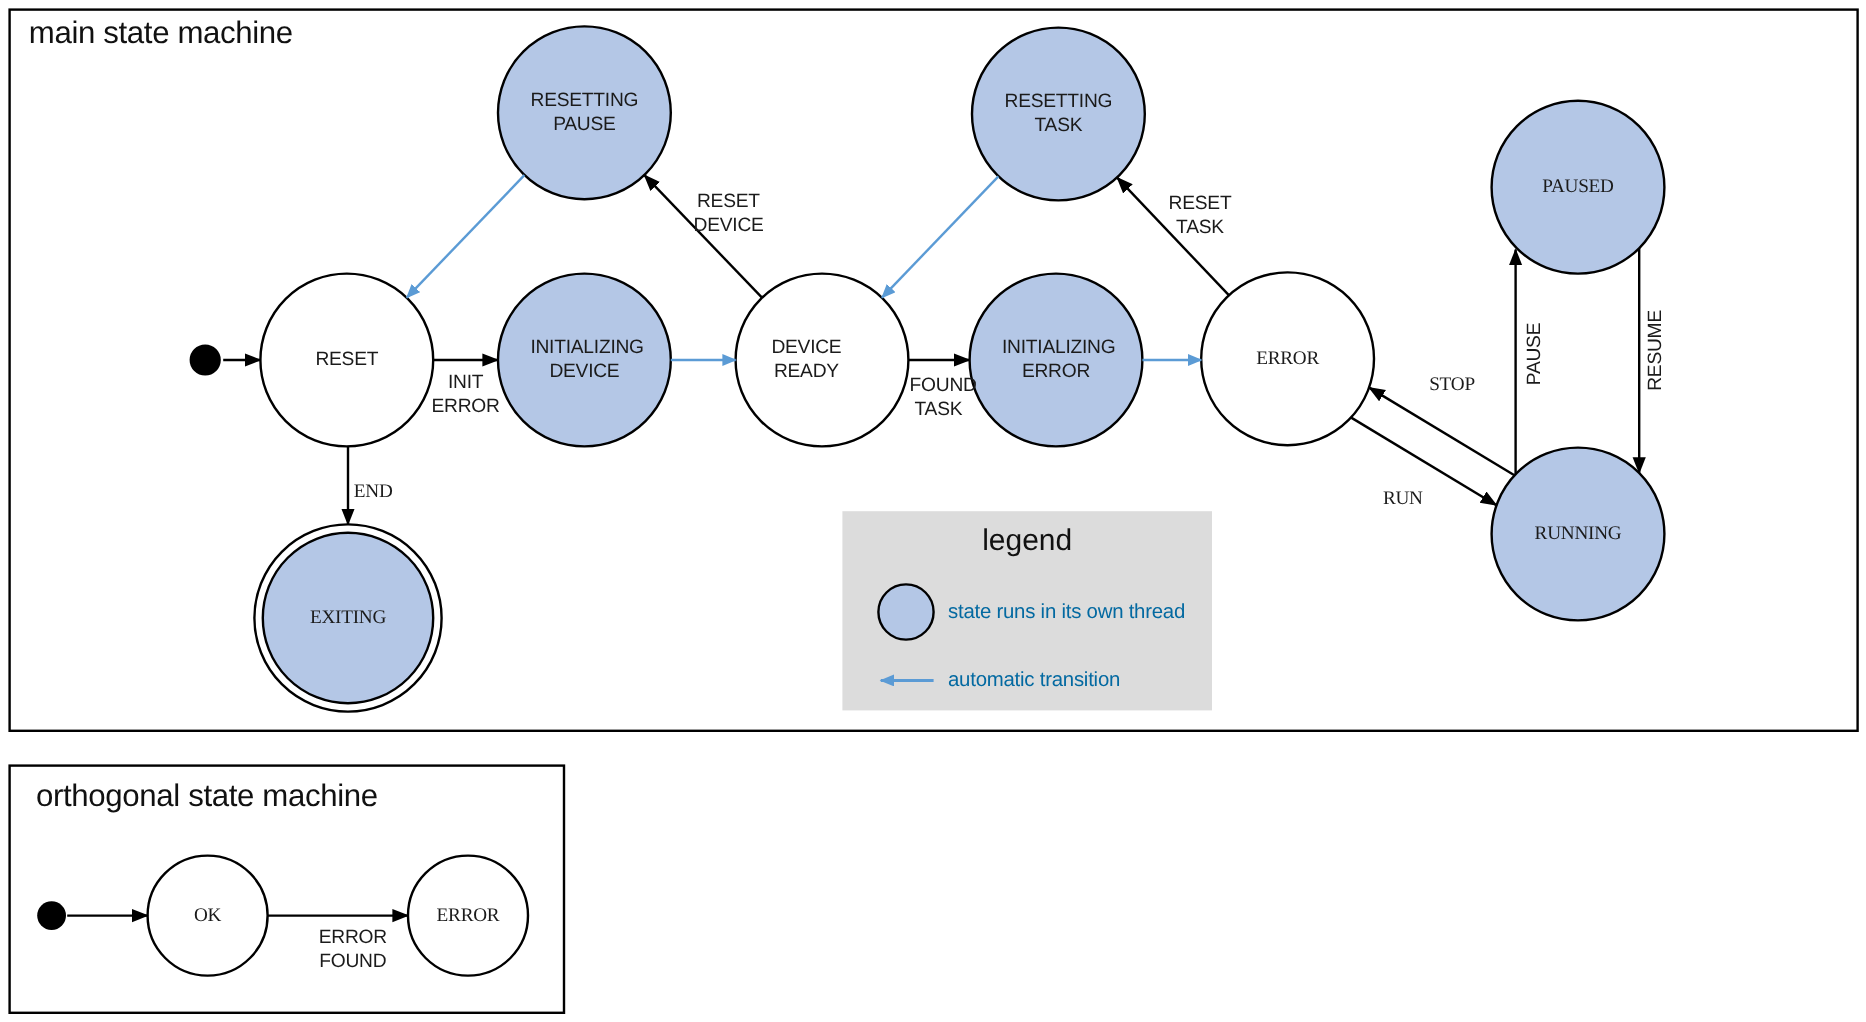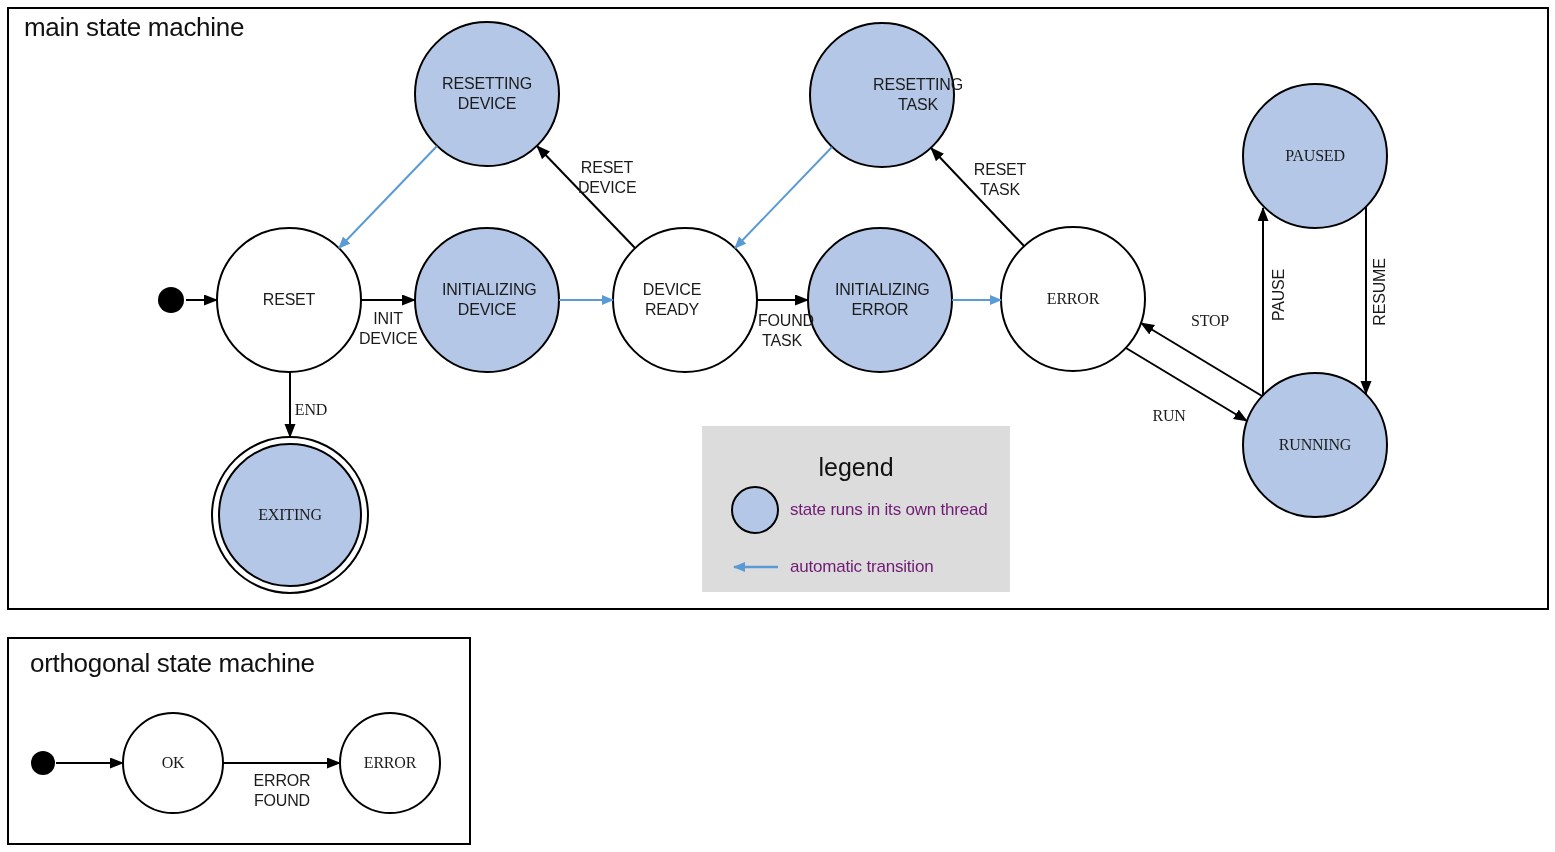--- a/index.html
+++ b/index.html
@@ -13,25 +13,25 @@
     text-align:center;font-size:16px;letter-spacing:-0.2px;
     color:#1b1b1b;line-height:1.22;
   }
   .rot{transform:translate(-50%,-50%) rotate(-90deg);white-space:nowrap;}
   .nowrap{white-space:nowrap;font-family:Liberation Serif, serif;}
   .box-title{
     position:absolute;font-size:26px;color:#111;letter-spacing:-0.3px;
   }
   .legend-title{
     position:absolute;transform:translate(-50%,-50%);
-    font-size:25px;color:#111;margin-top:16px;
+    font-size:25px;color:#111;
   }
   .legend-text{
     position:absolute;transform:translate(0,-50%);
-    font-size:17px;color:#701a75;letter-spacing:-0.2px;
+    font-size:17px;color:#0369a1;letter-spacing:-0.2px;
   }
 </style>
 </head>
 <body>
 
 <div class="canvas">
 
   <svg width="1555" height="852">
     <defs>
       <marker id="mb" markerUnits="userSpaceOnUse" markerWidth="16" markerHeight="12" refX="13" refY="5.5" orient="auto">
@@ -84,41 +84,41 @@
     <line x1="559" y1="300" x2="613" y2="300" stroke="#5b9bd5" stroke-width="2" marker-end="url(#ma)"></line>
     <line x1="832" y1="147" x2="735" y2="248" stroke="#5b9bd5" stroke-width="2" marker-end="url(#ma)"></line>
     <line x1="952" y1="300" x2="1001" y2="300" stroke="#5b9bd5" stroke-width="2" marker-end="url(#ma)"></line>
     <line x1="778" y1="567" x2="734" y2="567" stroke="#5b9bd5" stroke-width="2.5" marker-end="url(#ma)"></line>
   </svg>
 
   <div class="box-title" style="left:30px;top:648px">orthogonal state machine</div>
   <div class="box-title" style="left:24px;top:12px">main state machine</div>
 
   <div class="lbl" style="left:289px;top:300px;width:90px">RESET</div>
-  <div class="lbl" style="left:487px;top:94px;width:90px">RESETTING DEVICE</div>
+  <div class="lbl" style="left:487px;top:94px;width:90px">RESETTING PAUSE</div>
   <div class="lbl" style="left:487px;top:300px;width:90px">INITIALIZING DEVICE</div>
   <div class="lbl" style="left:672px;top:300px;width:80px">DEVICE READY</div>
-  <div class="lbl" style="left:918px;top:95px;width:90px">RESETTING TASK</div>
+  <div class="lbl" style="left:882px;top:95px;width:90px">RESETTING TASK</div>
   <div class="lbl" style="left:880px;top:300px;width:90px">INITIALIZING ERROR</div>
   <div class="lbl nowrap" style="left:1073px;top:299px">ERROR</div>
   <div class="lbl nowrap" style="left:1315px;top:156px">PAUSED</div>
   <div class="lbl nowrap" style="left:1315px;top:445px">RUNNING</div>
   <div class="lbl nowrap" style="left:290px;top:515px">EXITING</div>
 
-  <div class="lbl" style="left:388px;top:329px;width:58px">INIT DEVICE</div>
+  <div class="lbl" style="left:388px;top:329px;width:58px">INIT ERROR</div>
   <div class="lbl" style="left:607px;top:178px;width:58px">RESET DEVICE</div>
   <div class="lbl" style="left:782px;top:331px;width:48px">FOUND TASK</div>
   <div class="lbl" style="left:1000px;top:180px;width:58px">RESET TASK</div>
   <div class="lbl nowrap" style="left:1210px;top:321px">STOP</div>
   <div class="lbl nowrap" style="left:1169px;top:416px">RUN</div>
   <div class="lbl rot" style="left:1279px;top:295px">PAUSE</div>
   <div class="lbl rot" style="left:1380px;top:292px">RESUME</div>
   <div class="lbl nowrap" style="left:311px;top:410px">END</div>
 
   <div class="lbl nowrap" style="left:173px;top:763px">OK</div>
   <div class="lbl nowrap" style="left:390px;top:763px">ERROR</div>
-  <div class="lbl" style="left:282px;top:791px;width:62px">ERROR FOUND</div>
+  <div class="lbl" style="left:294px;top:791px;width:62px">ERROR FOUND</div>
 
   <div class="legend-title" style="left:856px;top:451px">legend</div>
   <div class="legend-text" style="left:790px;top:510px">state runs in its own thread</div>
   <div class="legend-text" style="left:790px;top:567px">automatic transition</div>
 
 </div>
 
 </body></html>

